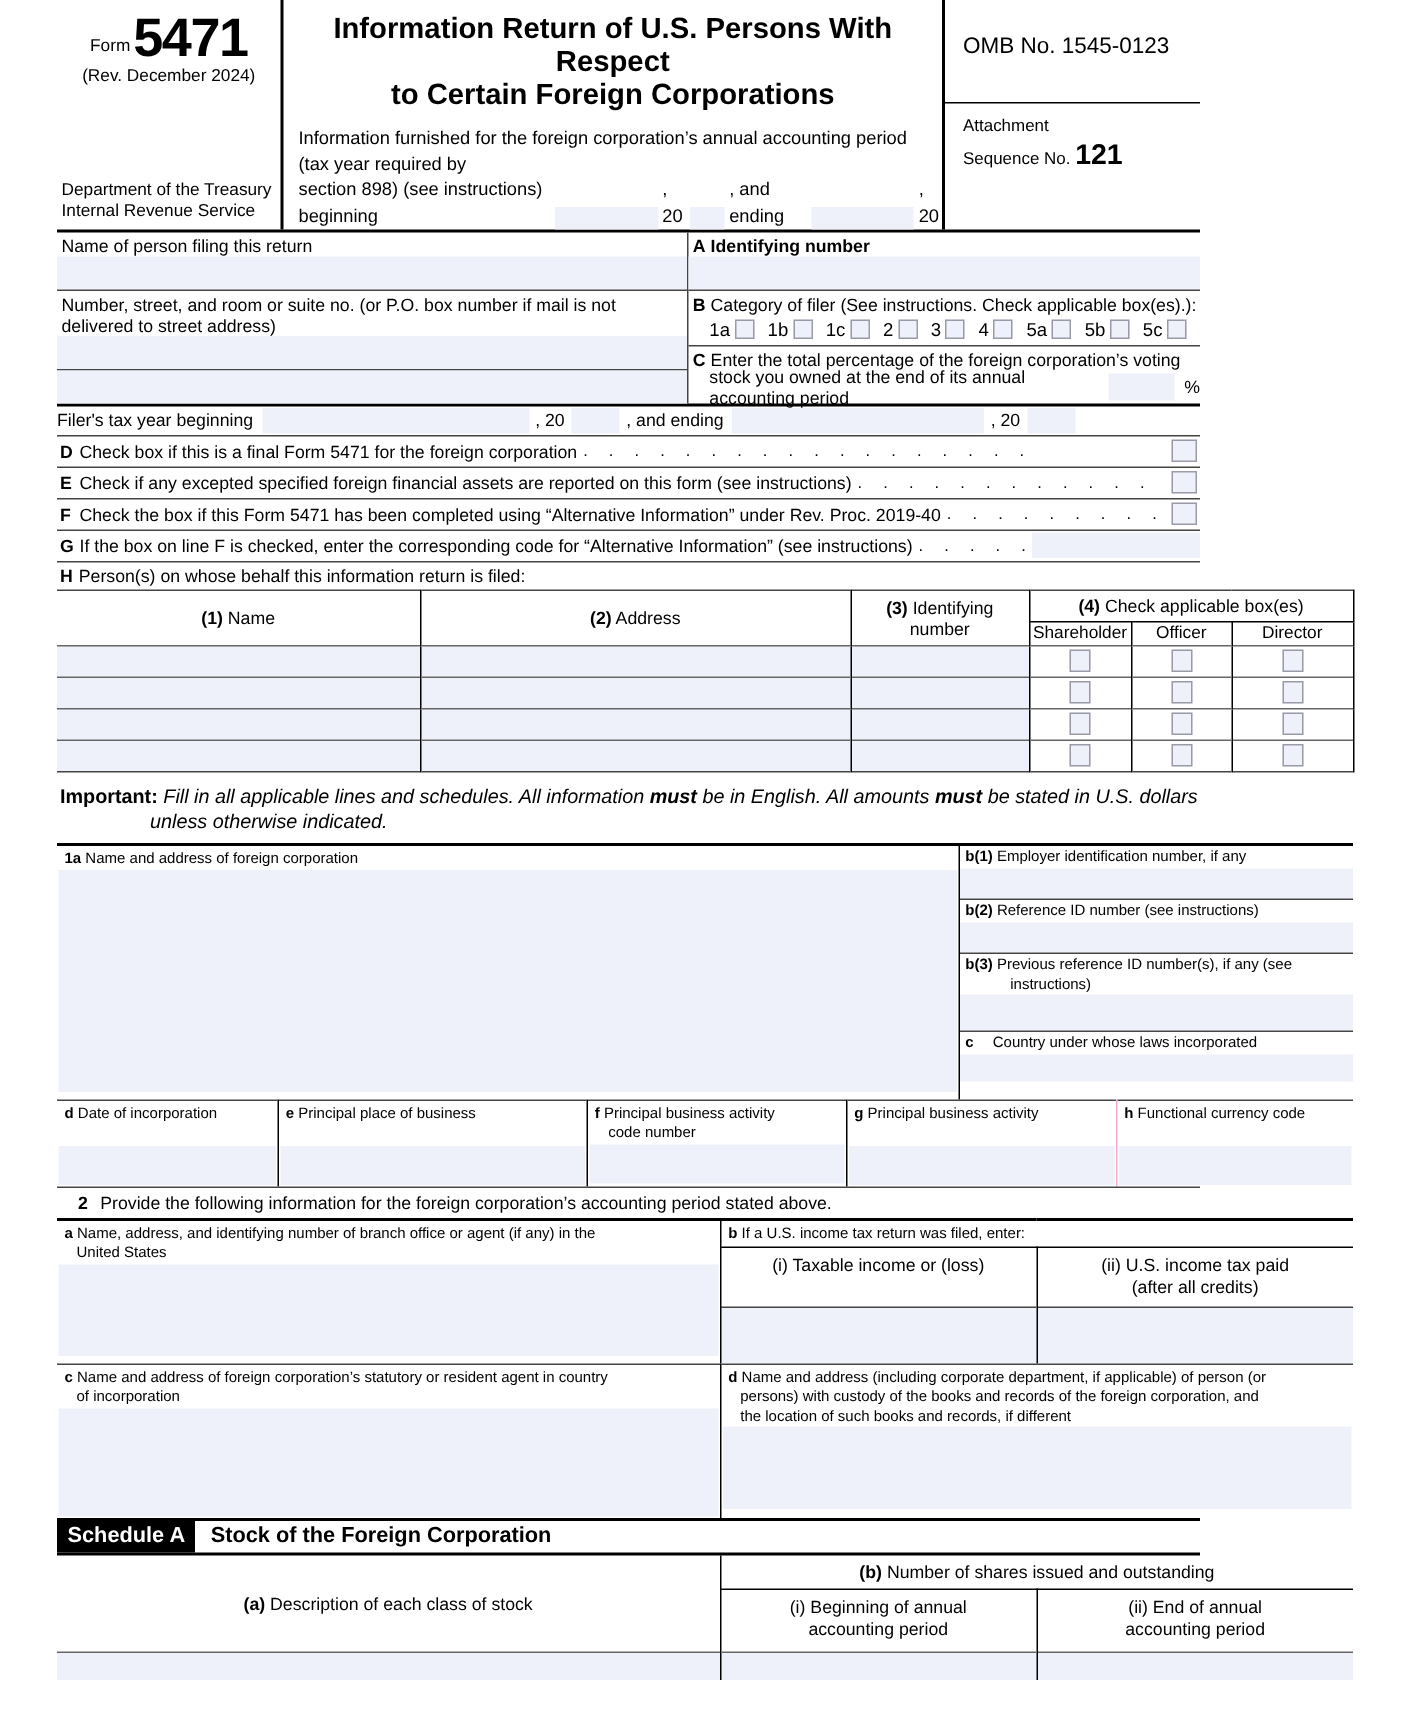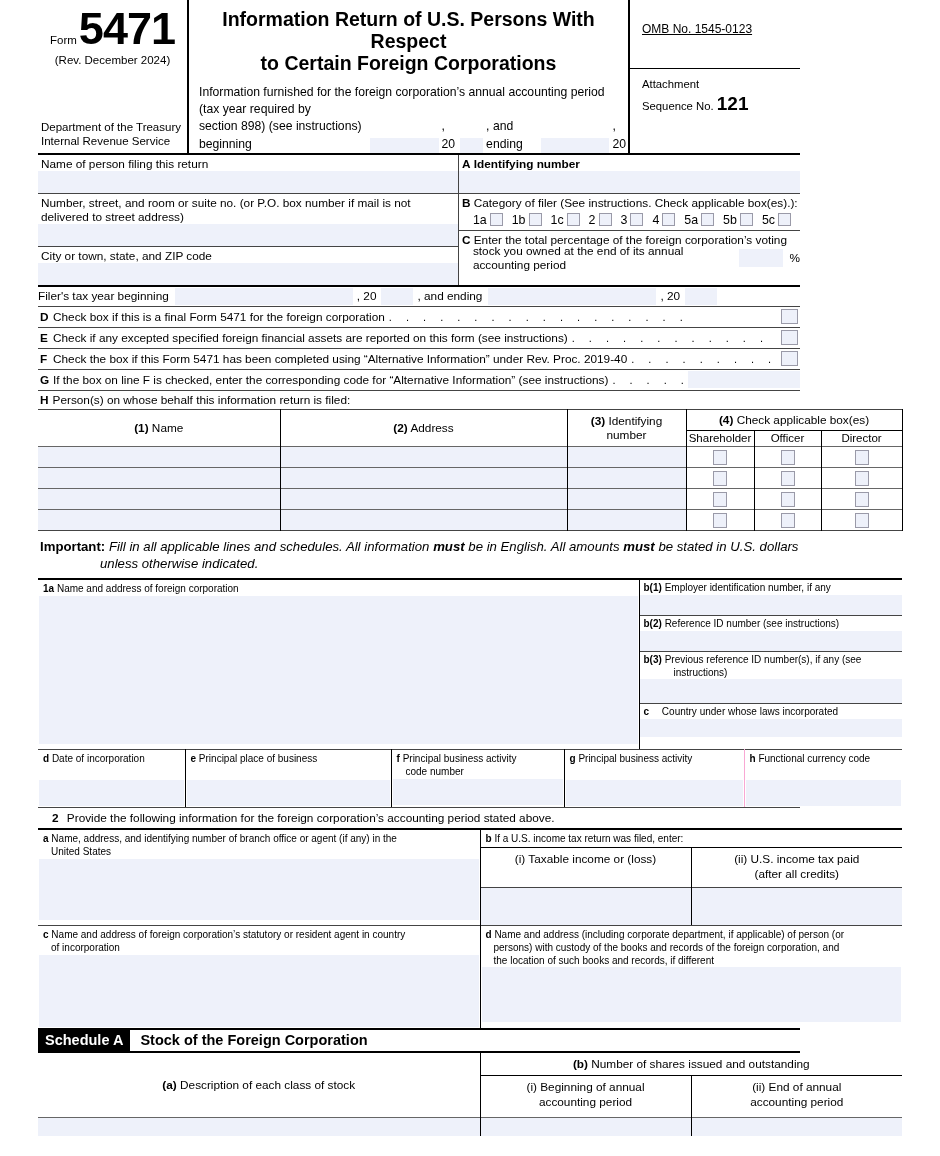--- a/index.html
+++ b/index.html
@@ -13,32 +13,32 @@
   }
   .page { position:relative; width:838px; height:1156px; padding:0 38px; }
 
   .fld { background:#eef1fa; }
 
   
   .hdr { display:flex; border-bottom:2px solid #000; }
   .hdr-left { width:151px; position:relative; padding-top:8px; border-right:2px solid #000; }
   .formline { display:flex; align-items:flex-end; justify-content:center; }
   .formword { font-size:11.5px; padding-bottom:5px; padding-right:2px;}
-  .formnum { font-size:45px; font-weight:bold; letter-spacing:-1px; line-height:0.95; }
+  .formnum { font-size:36px; font-weight:bold; letter-spacing:-1px; line-height:0.95; }
   .rev { font-size:11.5px; text-align:center; margin-top:3px; }
   .dept { font-size:11.5px; line-height:1.22; position:absolute; bottom:5px; left:3px; width:146px;}
   .hdr-mid { flex:1; padding:0; position:relative; }
   .title { font-size:19.5px; font-weight:bold; text-align:center; line-height:1.14; padding:8px 6px 0 6px; }
   .goto { font-size:12.2px; font-weight:bold; text-align:center; padding:9px 0 0 0; }
   .goto i { font-style:italic; }
   .furnish { font-size:12.2px; padding:9px 0 0 10px; line-height:1.42; }
   .furnish-row2 { display:flex; align-items:flex-end; }
   .dash-fill { display:inline-block; height:15px; }
   .hdr-right { width:172px; border-left:2px solid #000; }
-  .omb { font-size:12px; padding:22px 0 0 12px; height:68px;text-decoration:underline; }
+  .omb { font-size:15px; padding:22px 0 0 12px; height:68px; }
   .attach { font-size:11.3px; padding:8px 0 0 12px; line-height:1.3; border-top:1px solid #000; }
   .attach b { font-size:19px; }
 
   
   .idblock { display:flex; border-bottom:2px solid #000; }
   .idleft { width:484px; border-right:1.5px solid #444; }
   .idright { flex:1; }
   .labrow { font-size:11.8px; padding:2px 0 0 3px; }
   .labrow b { font-weight:bold; }
   .inputline { height:22px; }
@@ -139,21 +139,20 @@
     <div class="idleft">
       <div>
         <div class="labrow">Name of person filing this return</div>
         <div class="inputline fld"></div>
       </div>
       <div class="cellsep">
         <div class="labrow">Number, street, and room or suite no. (or P.O. box number if mail is not delivered to street address)</div>
         <div class="inputline fld"></div>
       </div>
       <div class="cellsep">
-        <div class="labrow">City or town, state, and ZIP code</div>
         <div class="inputline fld"></div>
       </div>
     </div>
 
     <div class="idright">
       <div>
         <div class="labrow">
           <b>A</b>
           <b>Identifying number</b>
         </div>

